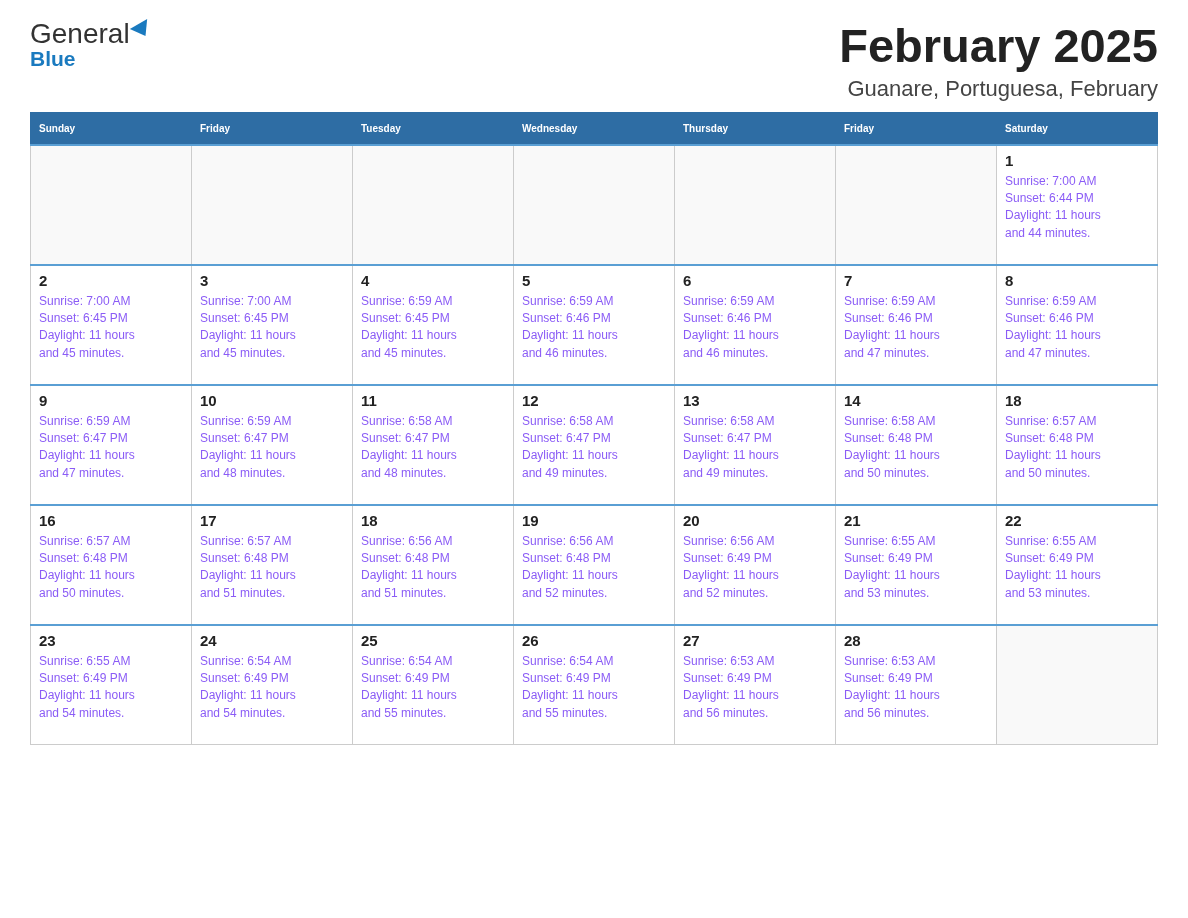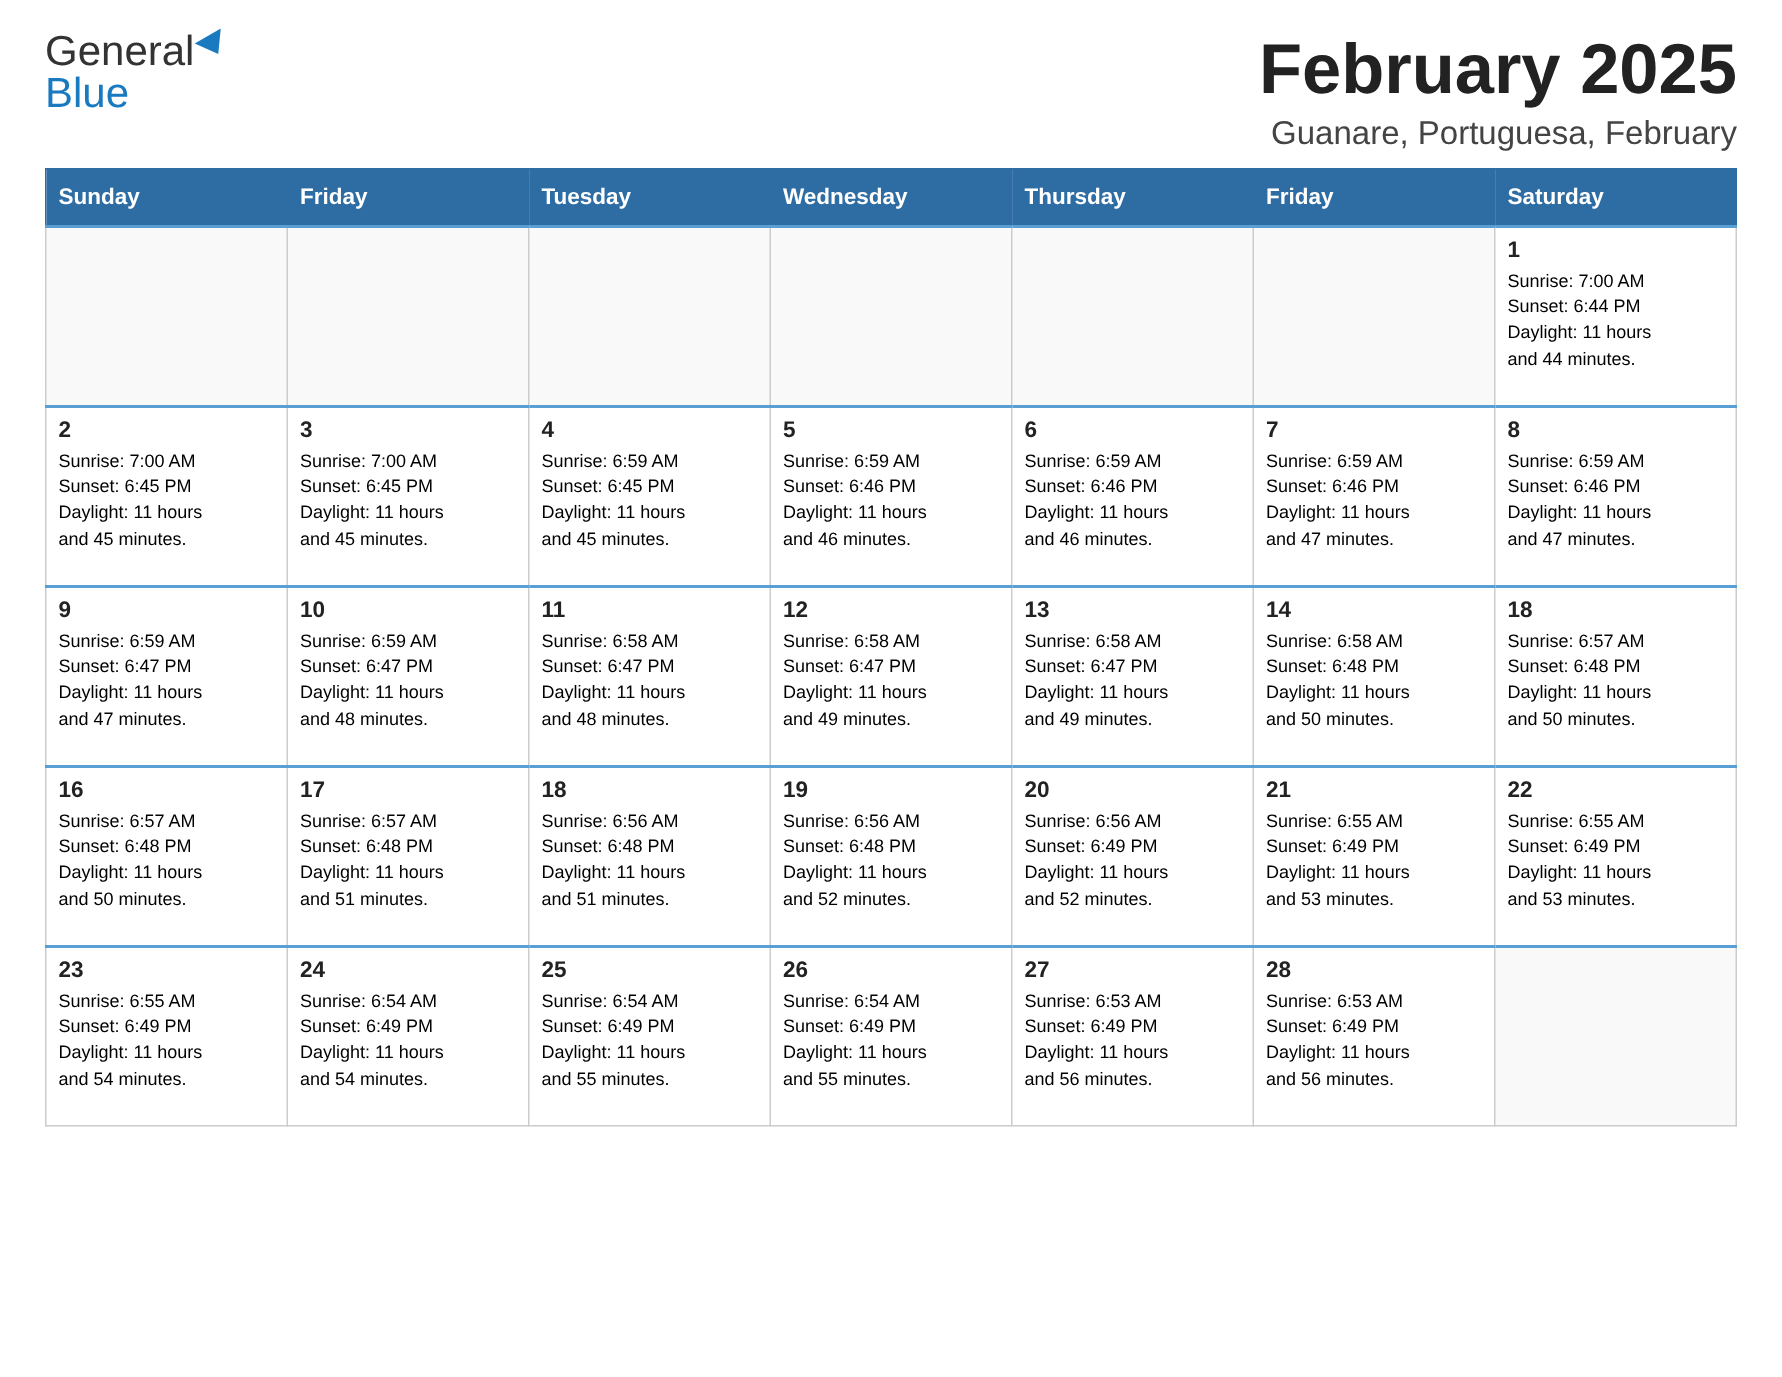--- a/index.html
+++ b/index.html
@@ -22,22 +22,22 @@
       align-items: flex-start;
     }
     .logo-general {
       font-size: 28px;
       font-weight: normal;
       color: #333;
       line-height: 1;
       text-align: right;
     }
     .logo-blue {
-      font-size: 28px;
-      font-weight: normal;
+      font-size: 21px;
+      font-weight: bold;
       color: #1a7abf;
       line-height: 1;
     }
     .logo-triangle {
       display: inline-block;
       width: 0;
       height: 0;
       border-left: 10px solid transparent;
       border-right: 10px solid transparent;
       border-top: 14px solid #1a7abf;
@@ -63,21 +63,21 @@
     }
     .calendar {
       width: 100%;
       border-collapse: collapse;
       margin-top: 10px;
     }
     .calendar thead th {
       background-color: #2e6da4;
       color: #fff;
       padding: 10px 8px;
-      font-size: 15px;
+      font-size: 10px;
       font-weight: bold;
       text-align: left;
       border: 1px solid #2e6da4;
     }
     .calendar tbody td {
       vertical-align: top;
       border: 1px solid #ccc;
       border-top: 2px solid #5a9fd4;
       padding: 6px 8px;
       width: 14.28%;
@@ -85,21 +85,21 @@
       height: 120px;
     }
     .day-number {
       font-size: 15px;
       font-weight: bold;
       color: #222;
       margin-bottom: 4px;
     }
     .day-info {
       font-size: 12px;
-      color: #000000;
+      color: #8b5cf6;
       line-height: 1.45;
     }
     .empty-cell {
       background: #f9f9f9;
     }
   </style>
 </head>
 <body>
 
 <div class="header">

